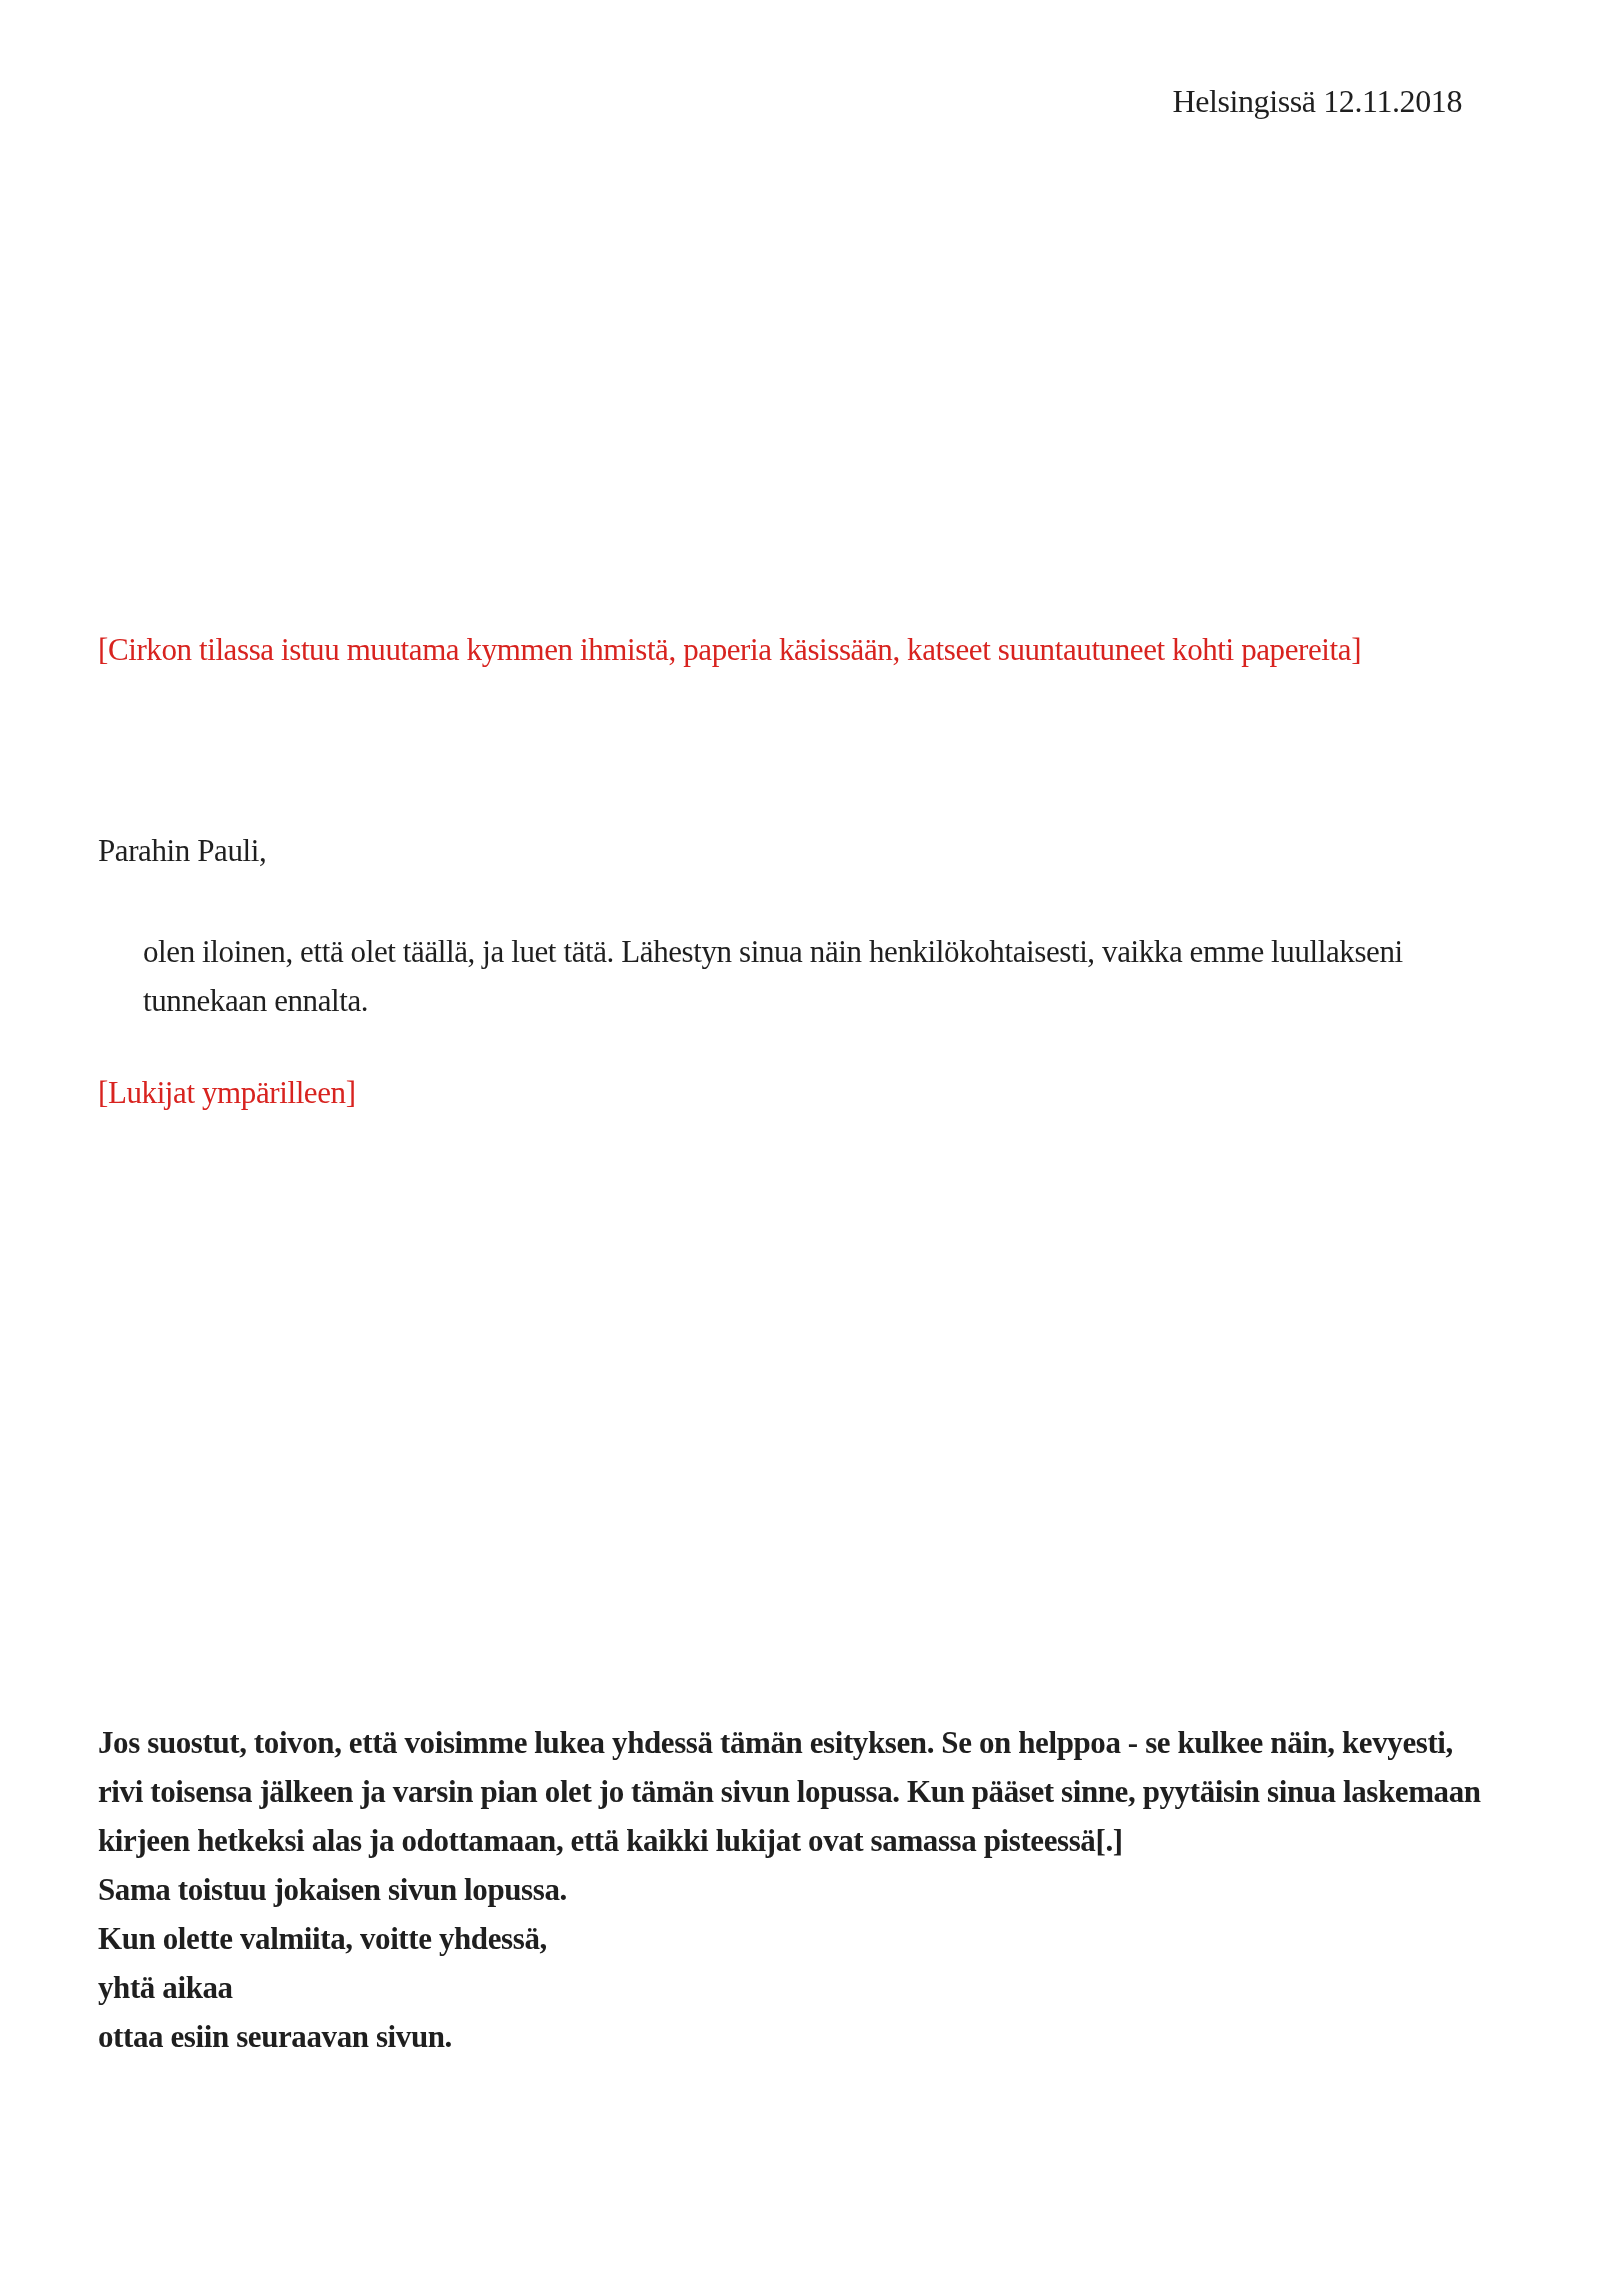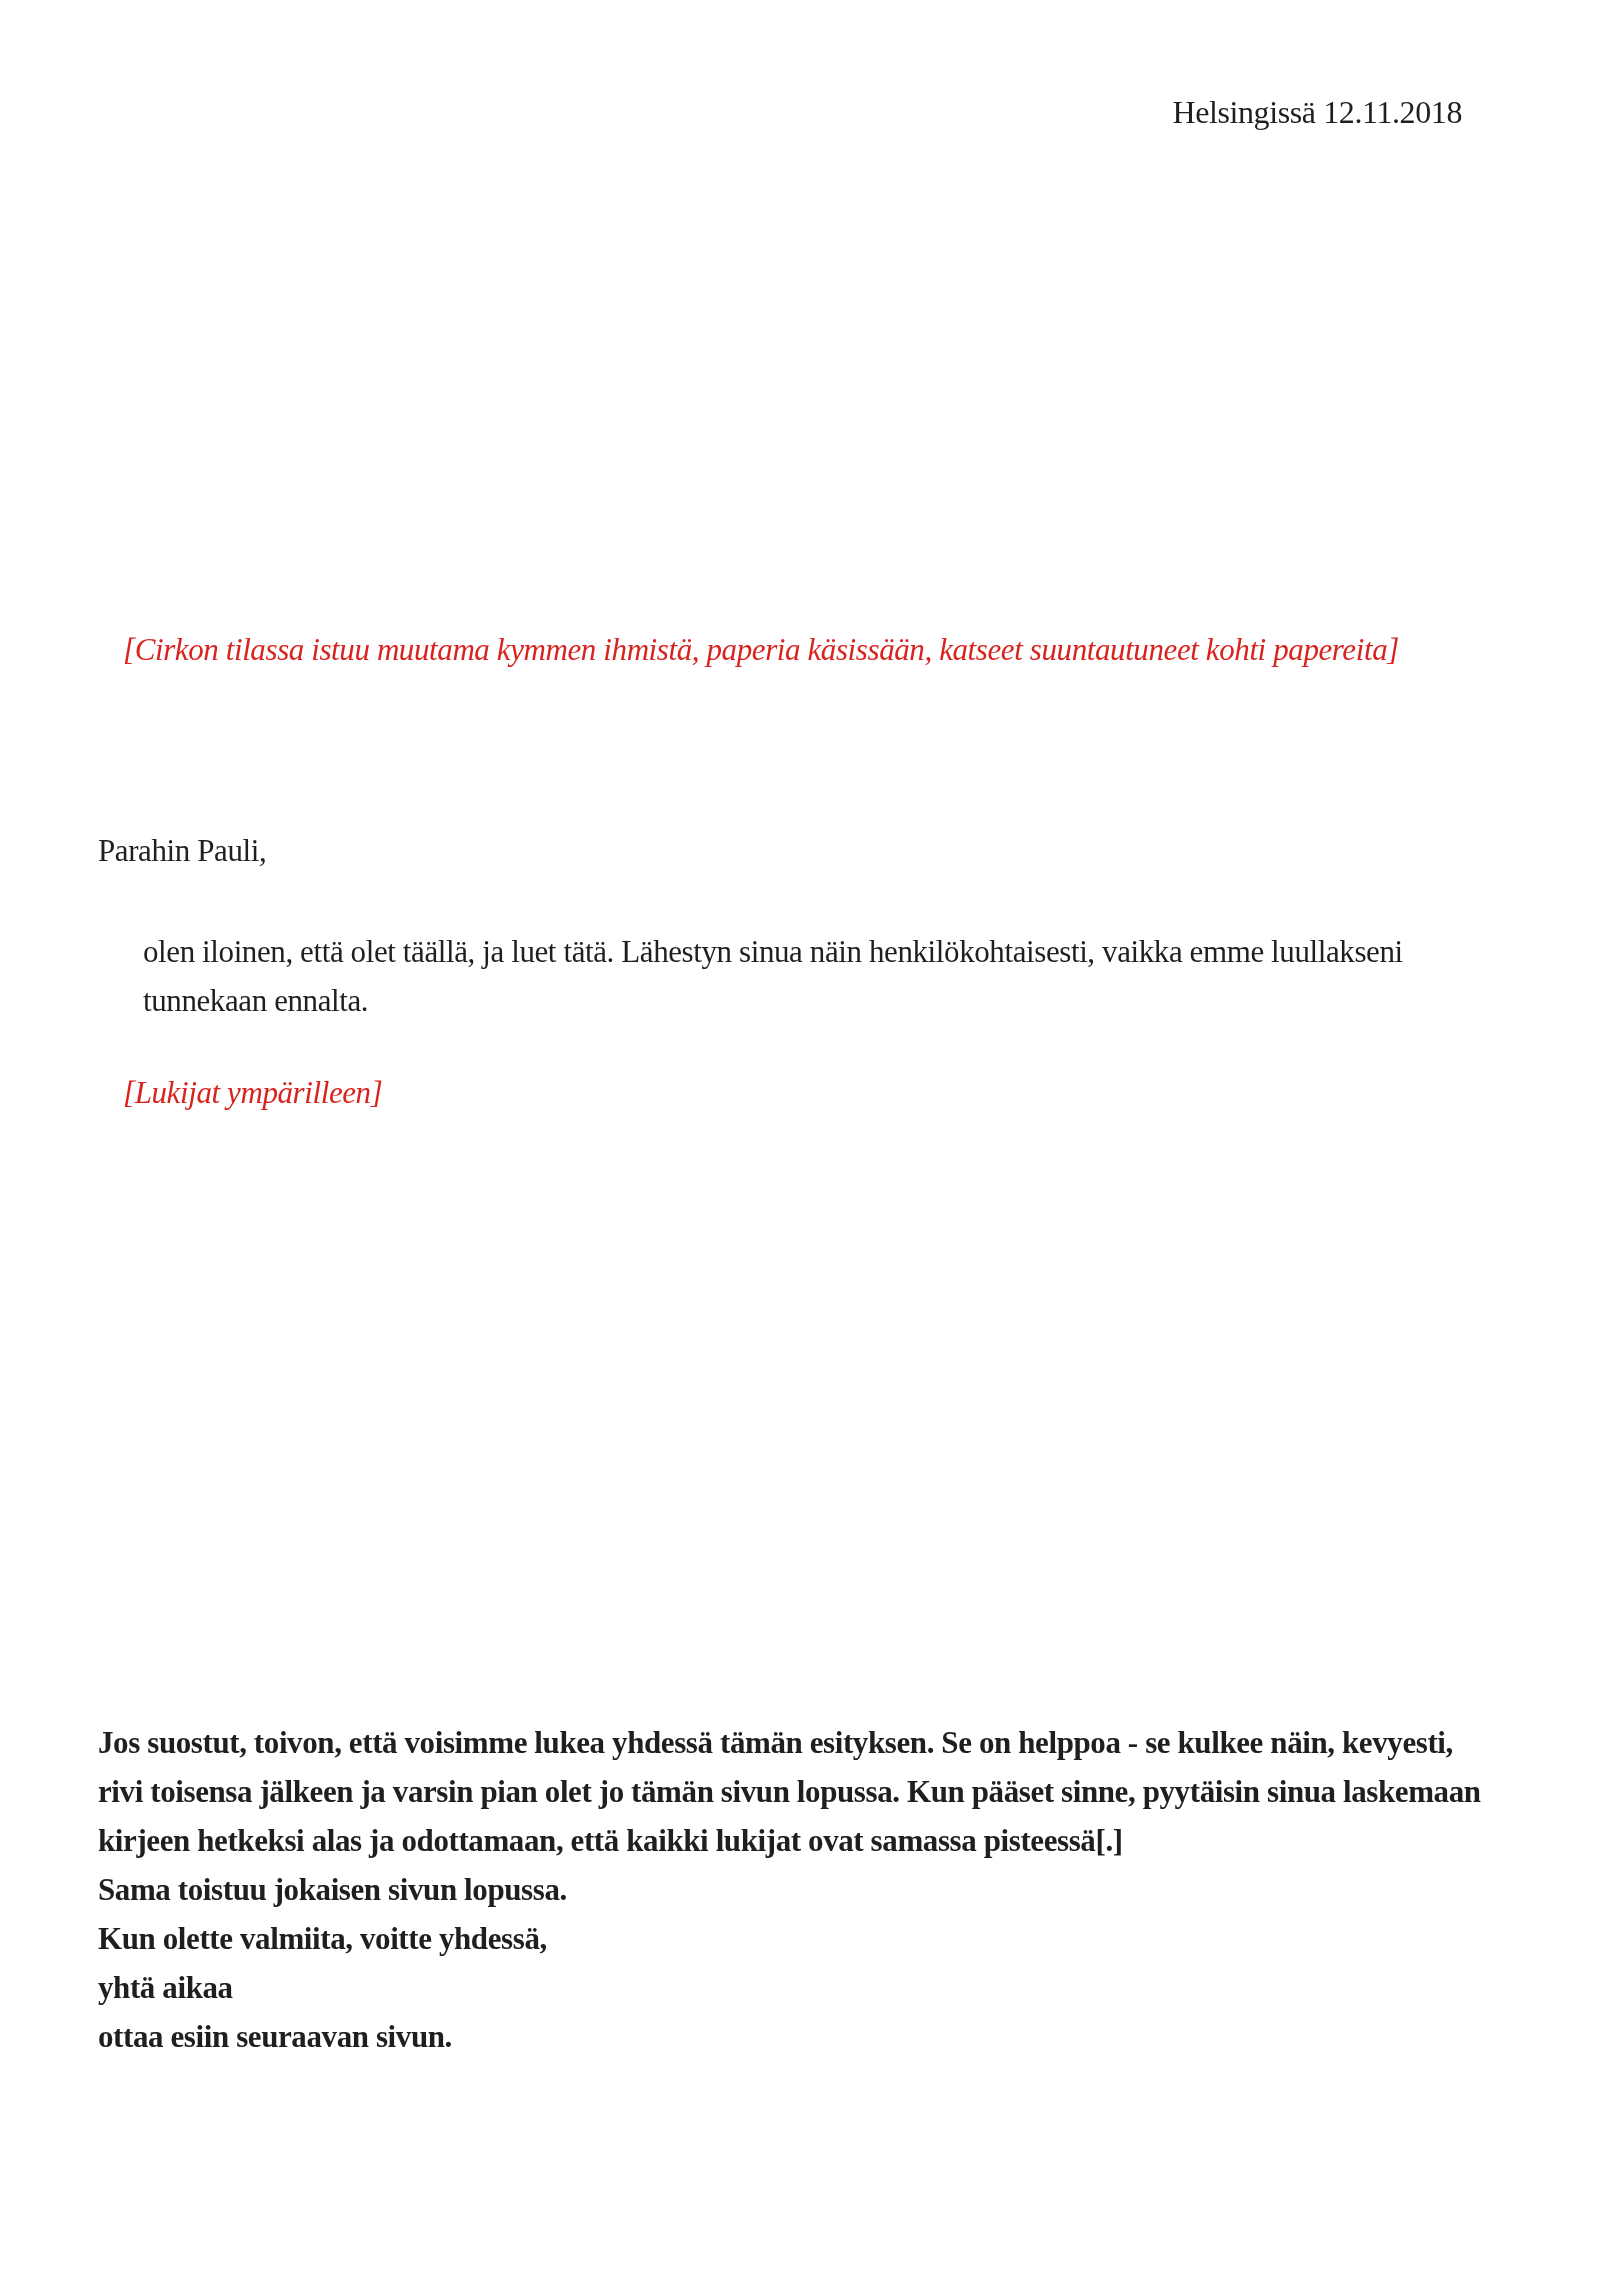--- a/index.html
+++ b/index.html
@@ -31,30 +31,28 @@
     color: var(--ink);
   }
   .dateline {
     left: auto;
     right: 159px;
     font-size: 32px;
     text-align: right;
   }
   .stage {
     color: var(--stage-red);
-    font-style: italic;
-    margin-left: 25px;
   }
 </style>
 </head>
 <body>
 
 <div class="page">
 
-  <div class="block dateline" style="top: 88px;">Helsingissä 12.11.2018</div>
+  <div class="block dateline" style="top: 77px;">Helsingissä 12.11.2018</div>
 
   <div class="block stage" style="top: 625px;">[Cirkon tilassa istuu muutama kymmen ihmistä, paperia käsissään, katseet suuntautuneet kohti papereita]</div>
 
   <div class="block" style="top: 826px;">Parahin Pauli,</div>
 
   <div class="block" style="top: 927px; margin-left: 45px;">olen iloinen, että olet täällä, ja luet tätä. Lähestyn sinua näin henkilökohtaisesti, vaikka emme luullakseni
 tunnekaan ennalta.</div>
 
   <div class="block stage" style="top: 1068px;">[Lukijat ympärilleen]</div>
 

